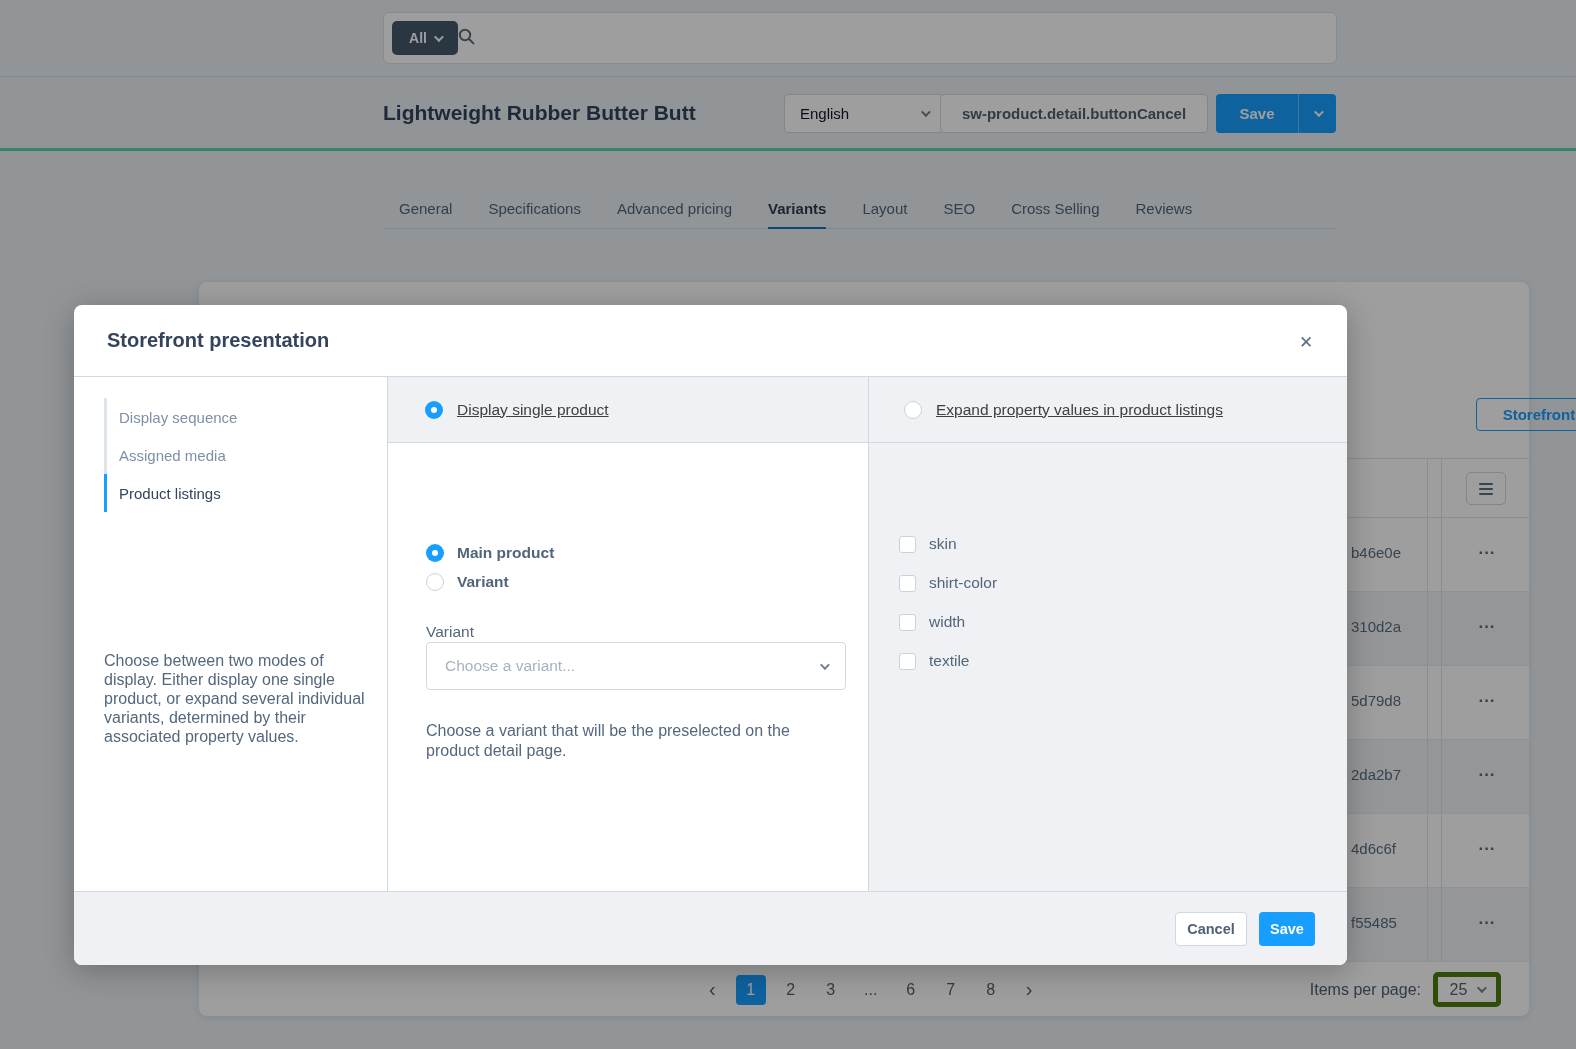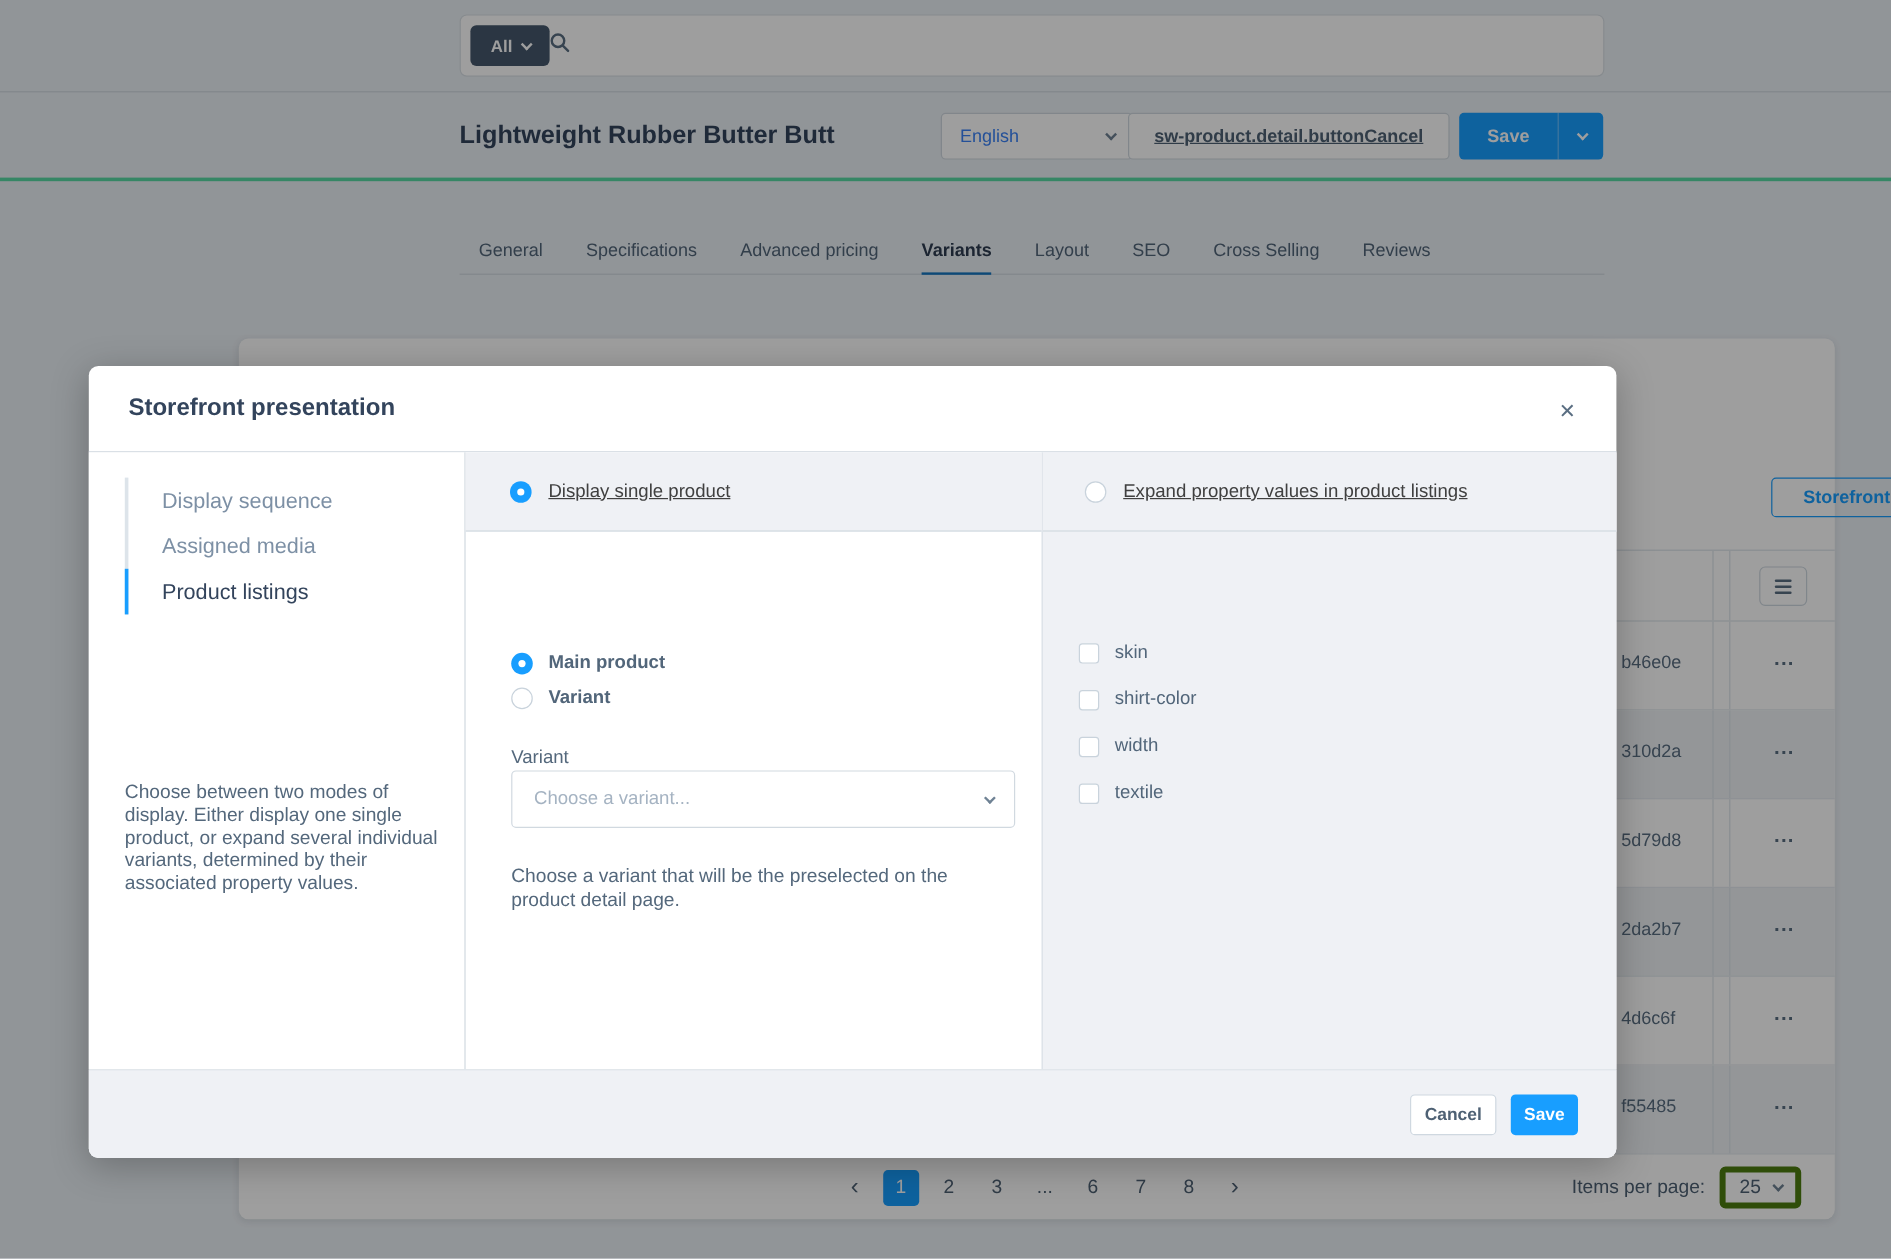--- a/index.html
+++ b/index.html
@@ -14,23 +14,23 @@
   .searchbar { position:absolute; left:383px; top:12px; width:954px; height:52px; background:#fff; border:1px solid #d9e0e6; border-radius:6px; display:flex; align-items:center; }
   .search-type { margin-left:8px; height:34px; min-width:66px; background:#46586c; color:#fff; border:none; border-radius:5px; font-weight:bold; font-size:14px; display:flex; align-items:center; justify-content:center; gap:7px; padding:0 10px; cursor:pointer; }
   .chev { width:7px; height:7px; border-right:2px solid currentColor; border-bottom:2px solid currentColor; transform:rotate(45deg) translateY(-2px); display:inline-block; }
   .chev.white { color:#fff; }
   .search-input { flex:1; border:none; outline:none; background:transparent; margin-left:18px; font-size:15px; color:#52667a; font-family:"Liberation Sans", sans-serif; }
   .search-input::placeholder { color:#9aa8b5; }
   .search-icon { margin-right:18px; }
 
   .smartbar { position:absolute; left:0; top:77px; width:1576px; height:74px; border-bottom:3px solid #57d9a3; }
   .product-title { position:absolute; left:383px; top:24px; font-size:21px; font-weight:bold; color:#33445c; }
-  .lang-select { position:absolute; left:784px; top:17px; width:160px; height:39px; background:#fff; border:1px solid #d1d9e0; border-radius:4px; display:flex; align-items:center; justify-content:space-between; padding:0 15px; font-size:15px; color:#3b82f6; cursor:pointer; }
+  .lang-select { position:absolute; left:784px; top:17px; width:160px; height:39px; background:#fff; border:1px solid #d1d9e0; border-radius:4px; display:flex; align-items:center; justify-content:space-between; padding:0 15px; font-size:15px; color:#0f172a; cursor:pointer; }
   .chev.gray { color:#6f8294; }
-  .btn-ghost-lg { position:absolute; left:940px; top:17px; width:268px; height:39px; background:#fff; border:1px solid #d1d9e0; border-radius:4px; font-size:15px; font-weight:bold; color:#4e6174; display:flex; align-items:center; justify-content:center; cursor:pointer;text-decoration:underline; }
+  .btn-ghost-lg { position:absolute; left:940px; top:17px; width:268px; height:39px; background:#fff; border:1px solid #d1d9e0; border-radius:4px; font-size:15px; font-weight:bold; color:#4e6174; display:flex; align-items:center; justify-content:center; cursor:pointer; }
   .save-split { position:absolute; left:1216px; top:17px; width:120px; height:39px; background:#189eff; border-radius:4px; display:flex; cursor:pointer; }
   .save-split .main { flex:1; color:#fff; font-weight:bold; font-size:15px; display:flex; align-items:center; justify-content:center; }
   .save-split .arrow { width:38px; border-left:1px solid rgba(255,255,255,0.35); display:flex; align-items:center; justify-content:center; }
 
   .tabs { position:absolute; left:383px; top:188px; width:954px; height:41px; border-bottom:1px solid #d1d9e0; display:flex; gap:36px; padding-left:16px; }
   .tab { font-size:15px; color:#52667a; display:flex; align-items:center; position:relative; cursor:pointer; white-space:nowrap; }
   .tab.active { color:#2e3d51; font-weight:bold; }
   .tab.active::after { content:""; position:absolute; left:0; right:0; bottom:-1px; height:2px; background:#1676c0; }
 
   .card { position:absolute; left:199px; top:282px; width:1330px; height:734px; background:#fff; border-radius:8px; box-shadow:0 2px 6px rgba(60,70,80,0.12); }
@@ -62,21 +62,21 @@
   .dim { position:absolute; inset:0; background:rgba(0,0,0,0.38); z-index:10; }
 
   
   .modal { position:absolute; left:74px; top:305px; width:1273px; height:660px; background:#fff; border-radius:8px; z-index:20; box-shadow:0 6px 30px rgba(0,0,0,0.25); }
   .modal-head { position:absolute; left:0; top:0; width:100%; height:72px; border-bottom:1px solid #d1d9e0; display:flex; align-items:center; }
   .modal-title { margin-left:33px; font-size:20px; font-weight:bold; color:#33445c; }
   .modal-close { position:absolute; right:30px; top:26px; width:22px; height:22px; font-size:17px; color:#5a6e82; display:flex; align-items:center; justify-content:center; cursor:pointer; }
   .modal-body { position:absolute; left:0; top:72px; width:100%; height:514px; display:flex; }
   .col-left { width:313px; position:relative; background:#fff; }
   .nav-list { position:absolute; left:30px; top:21px; border-left:3px solid #dde4ea; }
-  .nav-item { height:38px; display:flex; align-items:center; padding-left:28px; font-size:18px; color:#7d90a5; cursor:pointer; position:relative; }
+  .nav-item { height:38px; display:flex; align-items:center; padding-left:12px; font-size:15px; color:#7d90a5; cursor:pointer; position:relative; }
   .nav-item.active { color:#33445c; }
   .nav-item.active::before { content:""; position:absolute; left:-3px; top:0; bottom:0; width:3px; background:#189eff; }
   .mode-desc { position:absolute; left:30px; top:255px; width:262px; font-size:16px; line-height:19px; color:#54687c;margin-top:19px; }
   .col-mid { width:482px; position:relative; background:#fff; border-left:1px solid #d1d9e0; border-right:1px solid #d1d9e0; }
   .opt-band { position:absolute; left:0; top:0; width:100%; height:66px; background:#eff1f5; border-bottom:1px solid #d1d9e0; display:flex; align-items:center; padding-left:37px; gap:14px; }
   .col-right { flex:1; position:relative; background:#eff1f5; }
   .col-right .opt-band { background:#eff1f5; padding-left:35px; }
   .opt-label { font-size:15.5px; color:#404040;text-decoration:underline; }
 
   .radio { width:18px; height:18px; border-radius:50%; background:#fff; border:1px solid #c9d3dc; flex:none; cursor:pointer; }

